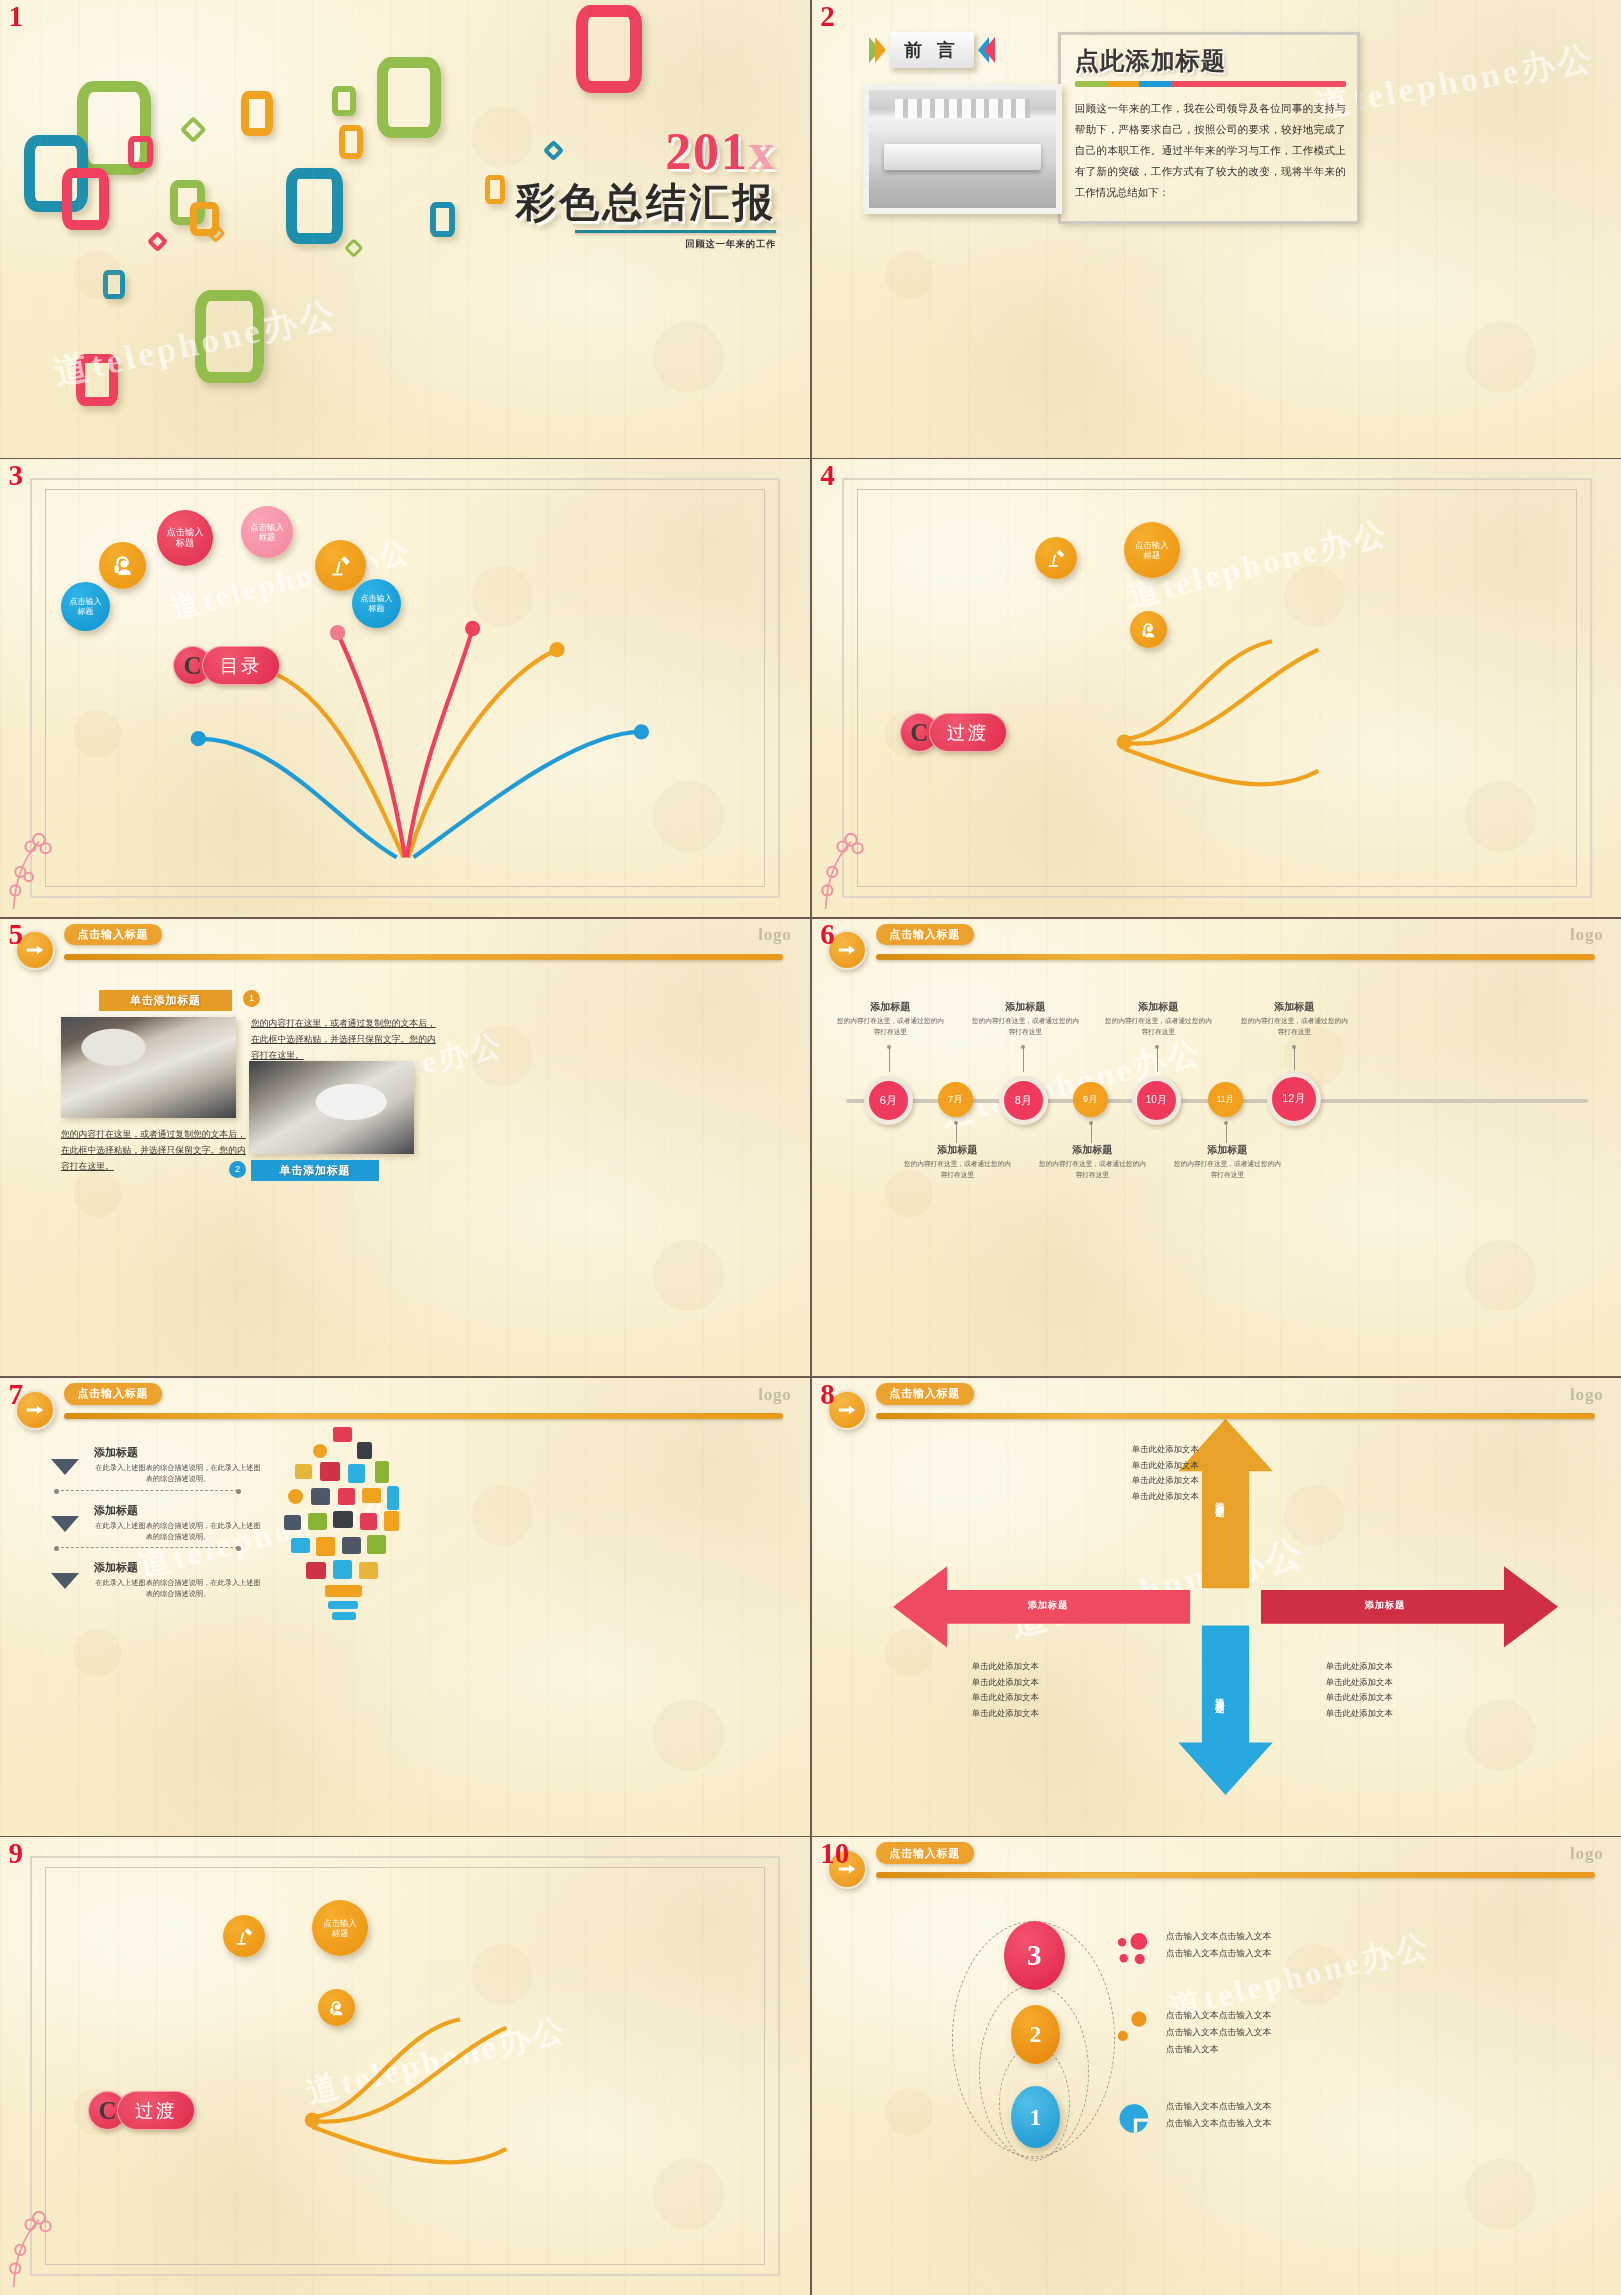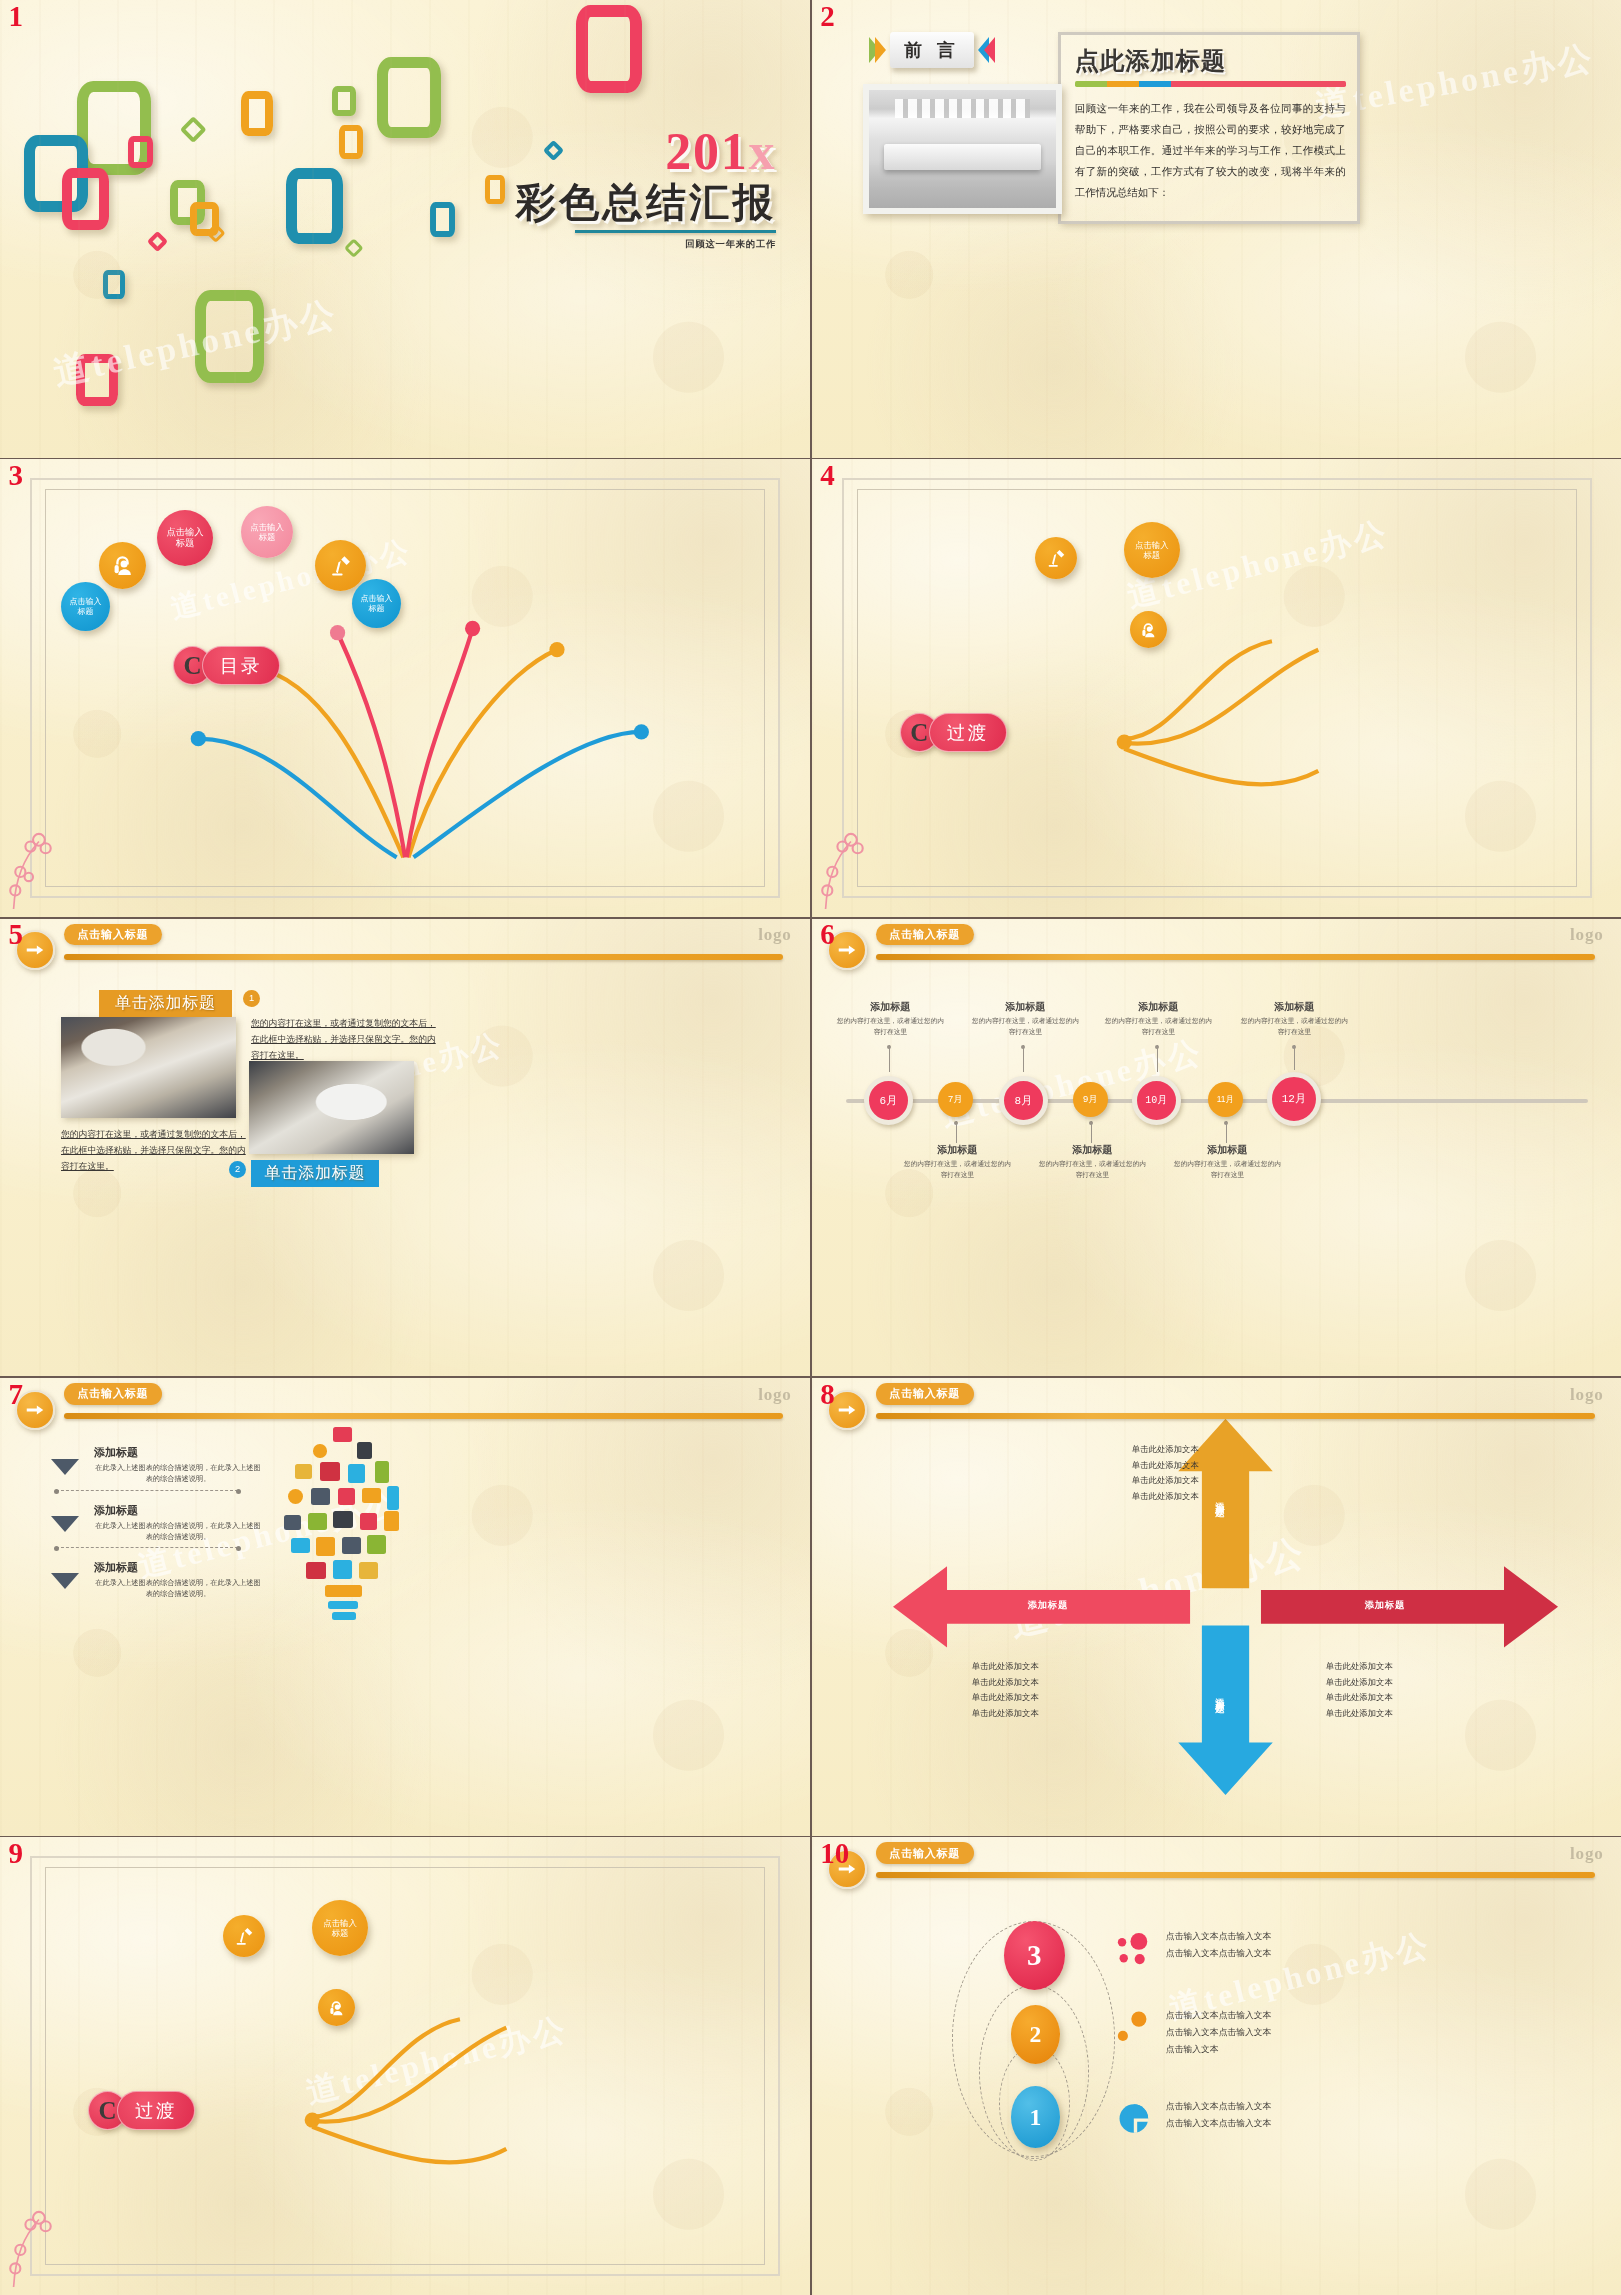--- a/index.html
+++ b/index.html
@@ -169,39 +169,39 @@
       radial-gradient(ellipse at 30% 30%, #e8e5de 0 18%, rgba(0,0,0,0) 19%),
       linear-gradient(160deg,#4a4f58 0%,#6f6257 18%,#cfc6b6 34%,#e9e6df 52%,#b9b2a4 70%,#3f4147 100%);
   }
   .meeting2{
     width:100%;height:100%;
     background:
       radial-gradient(ellipse at 62% 44%, #f2f2f0 0 24%, rgba(0,0,0,0) 25%),
       linear-gradient(150deg,#3b3f46 0%,#8a8378 22%,#e3e1da 48%,#cfcbc2 66%,#45474c 100%);
   }
   .tagbar{
-    position:absolute;background:#e69b24;color:#fff;font-size:16px;font-weight:normal;
+    position:absolute;background:#e69b24;color:#fff;font-size:11px;font-weight:bold;
     padding:3.4px 11.8px;letter-spacing:0.8px;z-index:20;
     text-shadow:0.8px 0.8px 1.7px rgba(120,80,10,.5);
   }
   .tagbar.blue{background:#1f9cd8;}
   .numdot{
     position:absolute;width:17px;height:17px;border-radius:50%;background:#e69b24;
     color:#fff;font-size:9.3px;display:flex;align-items:center;justify-content:center;z-index:21;
   }
   .numdot.blue{background:#1f9cd8;}
   .body-txt{position:absolute;font-size:8.8px;line-height:1.85;color:#3a3734;z-index:20;text-decoration:underline;}
 
   
   .tl-line{position:absolute;height:4.2px;background:#cfc8bb;border-radius:2.5px;z-index:12;}
   .tl-node{
     position:absolute;border-radius:50%;display:flex;align-items:center;justify-content:center;
     color:#fff;z-index:18;box-shadow:1.7px 2.5px 4.2px rgba(120,100,60,.35);
   }
-  .tl-node.big{border:5px solid #efeadd;font-family:Liberation Mono, monospace;}
+  .tl-node.big{border:5px solid #efeadd;}
   .tl-cap{position:absolute;text-align:center;z-index:18;}
   .tl-cap .t{font-size:10px;color:#4a4744;font-weight:bold;margin-bottom:2.5px;}
   .tl-cap .d{font-size:6.7px;line-height:1.55;color:#5b5752;}
   .tl-stem{position:absolute;width:0.8px;background:#9b948a;z-index:13;}
   .tl-stem::after{content:"";position:absolute;left:-1.7px;width:4.2px;height:4.2px;border-radius:50%;background:#9b948a;}
 
   
   .l7{position:absolute;z-index:20;}
   .l7 .t{font-size:11px;font-weight:bold;color:#3a3734;margin-bottom:1.7px;}
   .l7 .d{font-size:7.2px;line-height:1.6;color:#4d4a46;width:168px;text-align:center;}

